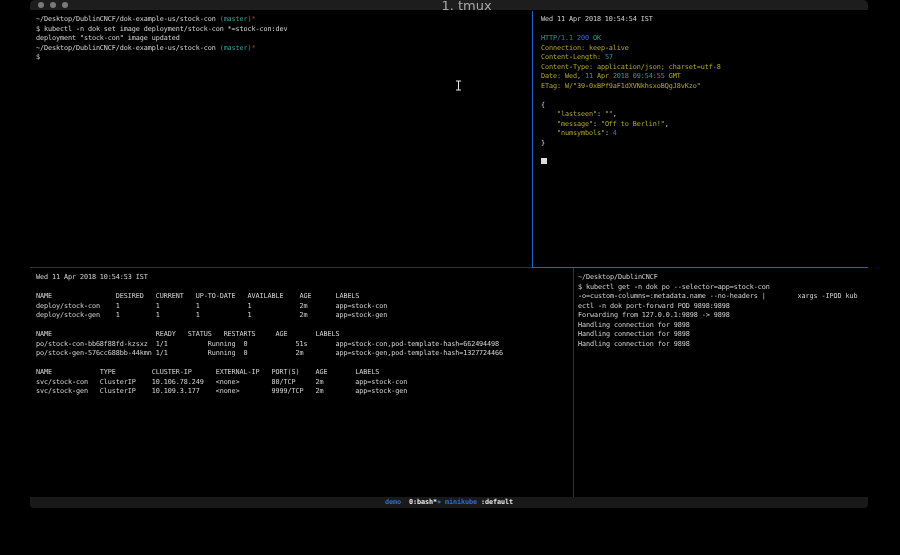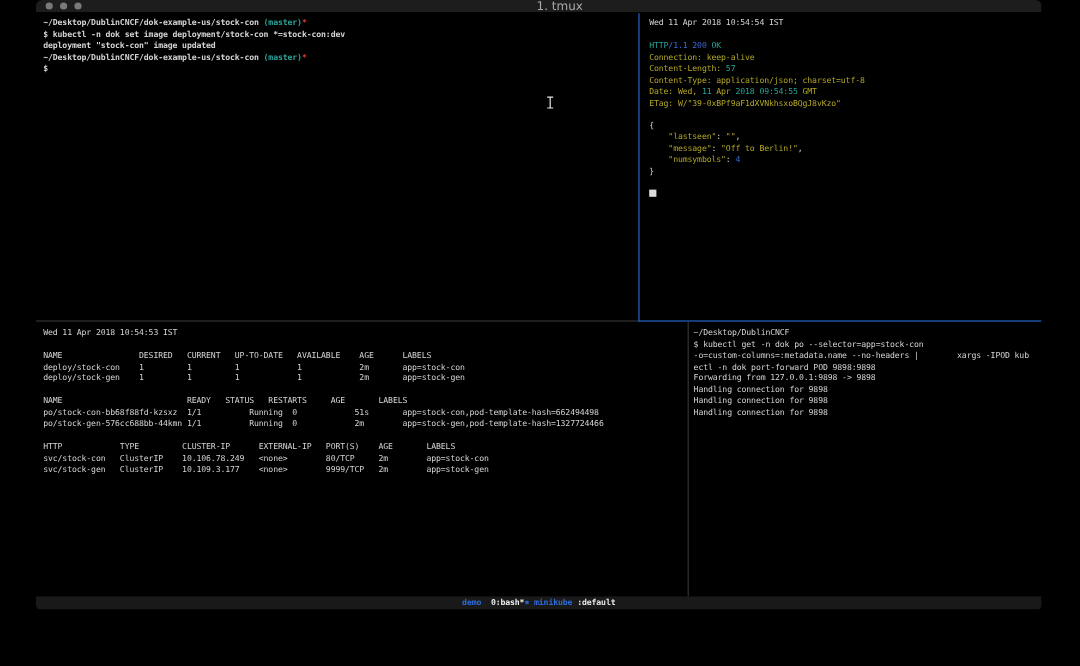--- a/index.html
+++ b/index.html
@@ -5,26 +5,26 @@
   * { margin:0; padding:0; box-sizing:border-box; }
   html,body { background:#000; }
   body { width:900px; height:555px; overflow:hidden; }
   .desktop { position:relative; width:900px; height:555px; background:#000;
              font-family:"DejaVu Sans Mono", monospace; }
   .window { position:absolute; left:30px; top:0; width:838px; height:508px;
             background:#010101; border-radius:5px 5px 4px 4px; overflow:hidden; }
   .titlebar { position:relative; height:11px; background:#1d1d1d; border-bottom:1px solid #000; }
   .lights { position:absolute; left:8px; top:50%; transform:translateY(-50%); display:flex; gap:6px; }
   .light { width:6px; height:6px; border-radius:50%; background:#7a7a7a; }
-  .title { text-align:center; font-family:"DejaVu Sans", sans-serif; font-size:10px;
+  .title { text-align:center; font-family:"DejaVu Sans", sans-serif; font-size:13px;
            line-height:11px; color:#a8a8a8;padding-left:35px; }
   .term { position:absolute; left:0; top:11px; right:0; bottom:11px; background:#000; }
   .pane { position:absolute; overflow:hidden; font-size:6.8px; letter-spacing:-0.1px;
           line-height:9.5px; }
-  .pane-tl { left:0; top:0; width:502px; height:256px; padding:4px 0 0 6px;font-weight:bold; }
+  .pane-tl { left:0; top:0; width:502px; height:256px; padding:4px 0 0 6px; }
   .pane-tr { left:503px; top:0; right:0; height:256px; padding:4px 0 0 8px; }
   .pane-bl { left:0; top:257px; width:543px; bottom:0; padding:5px 0 0 6px; }
   .pane-br { left:544px; top:257px; right:0; bottom:0; padding:5px 0 0 4px; }
   .tl { height:9.5px; white-space:pre; }
   .c-w { color:#d4d4d4; }
   .c-teal { color:#2aa198; }
   .c-yellow { color:#b3a726;text-align:center; }
   .c-red { color:#cf3f35; }
   .c-blue { color:#3a6bdc;text-align:right; }
   .cursor { display:inline-block; width:6px; height:6px; background:#dcdcdc; }
@@ -88,21 +88,21 @@
           <div class="tl"><span class="c-w">Wed 11 Apr 2018 10:54:53 IST</span></div>
           <div class="tl"></div>
           <div class="tl"><span class="c-w">NAME                DESIRED   CURRENT   UP-TO-DATE   AVAILABLE    AGE      LABELS</span></div>
           <div class="tl"><span class="c-w">deploy/stock-con    1         1         1            1            2m       app=stock-con</span></div>
           <div class="tl"><span class="c-w">deploy/stock-gen    1         1         1            1            2m       app=stock-gen</span></div>
           <div class="tl"></div>
           <div class="tl"><span class="c-w">NAME                          READY   STATUS   RESTARTS     AGE       LABELS</span></div>
           <div class="tl"><span class="c-w">po/stock-con-bb68f88fd-kzsxz  1/1          Running  0            51s       app=stock-con,pod-template-hash=662494498</span></div>
           <div class="tl"><span class="c-w">po/stock-gen-576cc688bb-44kmn 1/1          Running  0            2m        app=stock-gen,pod-template-hash=1327724466</span></div>
           <div class="tl"></div>
-          <div class="tl"><span class="c-w">HTTP            TYPE         CLUSTER-IP      EXTERNAL-IP   PORT(S)    AGE       LABELS</span></div>
+          <div class="tl"><span class="c-w">NAME            TYPE         CLUSTER-IP      EXTERNAL-IP   PORT(S)    AGE       LABELS</span></div>
           <div class="tl"><span class="c-w">svc/stock-con   ClusterIP    10.106.78.249   &lt;none&gt;        80/TCP     2m        app=stock-con</span></div>
           <div class="tl"><span class="c-w">svc/stock-gen   ClusterIP    10.109.3.177    &lt;none&gt;        9999/TCP   2m        app=stock-gen</span></div>
         </div>
 
       <div class="pane pane-br">
           <div class="tl"><span class="c-w">~/Desktop/DublinCNCF</span></div>
           <div class="tl"><span class="c-w">$ kubectl get -n dok po --selector=app=stock-con</span></div>
           <div class="tl"><span class="c-w">-o=custom-columns=:metadata.name --no-headers |        xargs -IPOD kub</span></div>
           <div class="tl"><span class="c-w">ectl -n dok port-forward POD 9898:9898</span></div>
           <div class="tl"><span class="c-w">Forwarding from 127.0.0.1:9898 -&gt; 9898</span></div>

